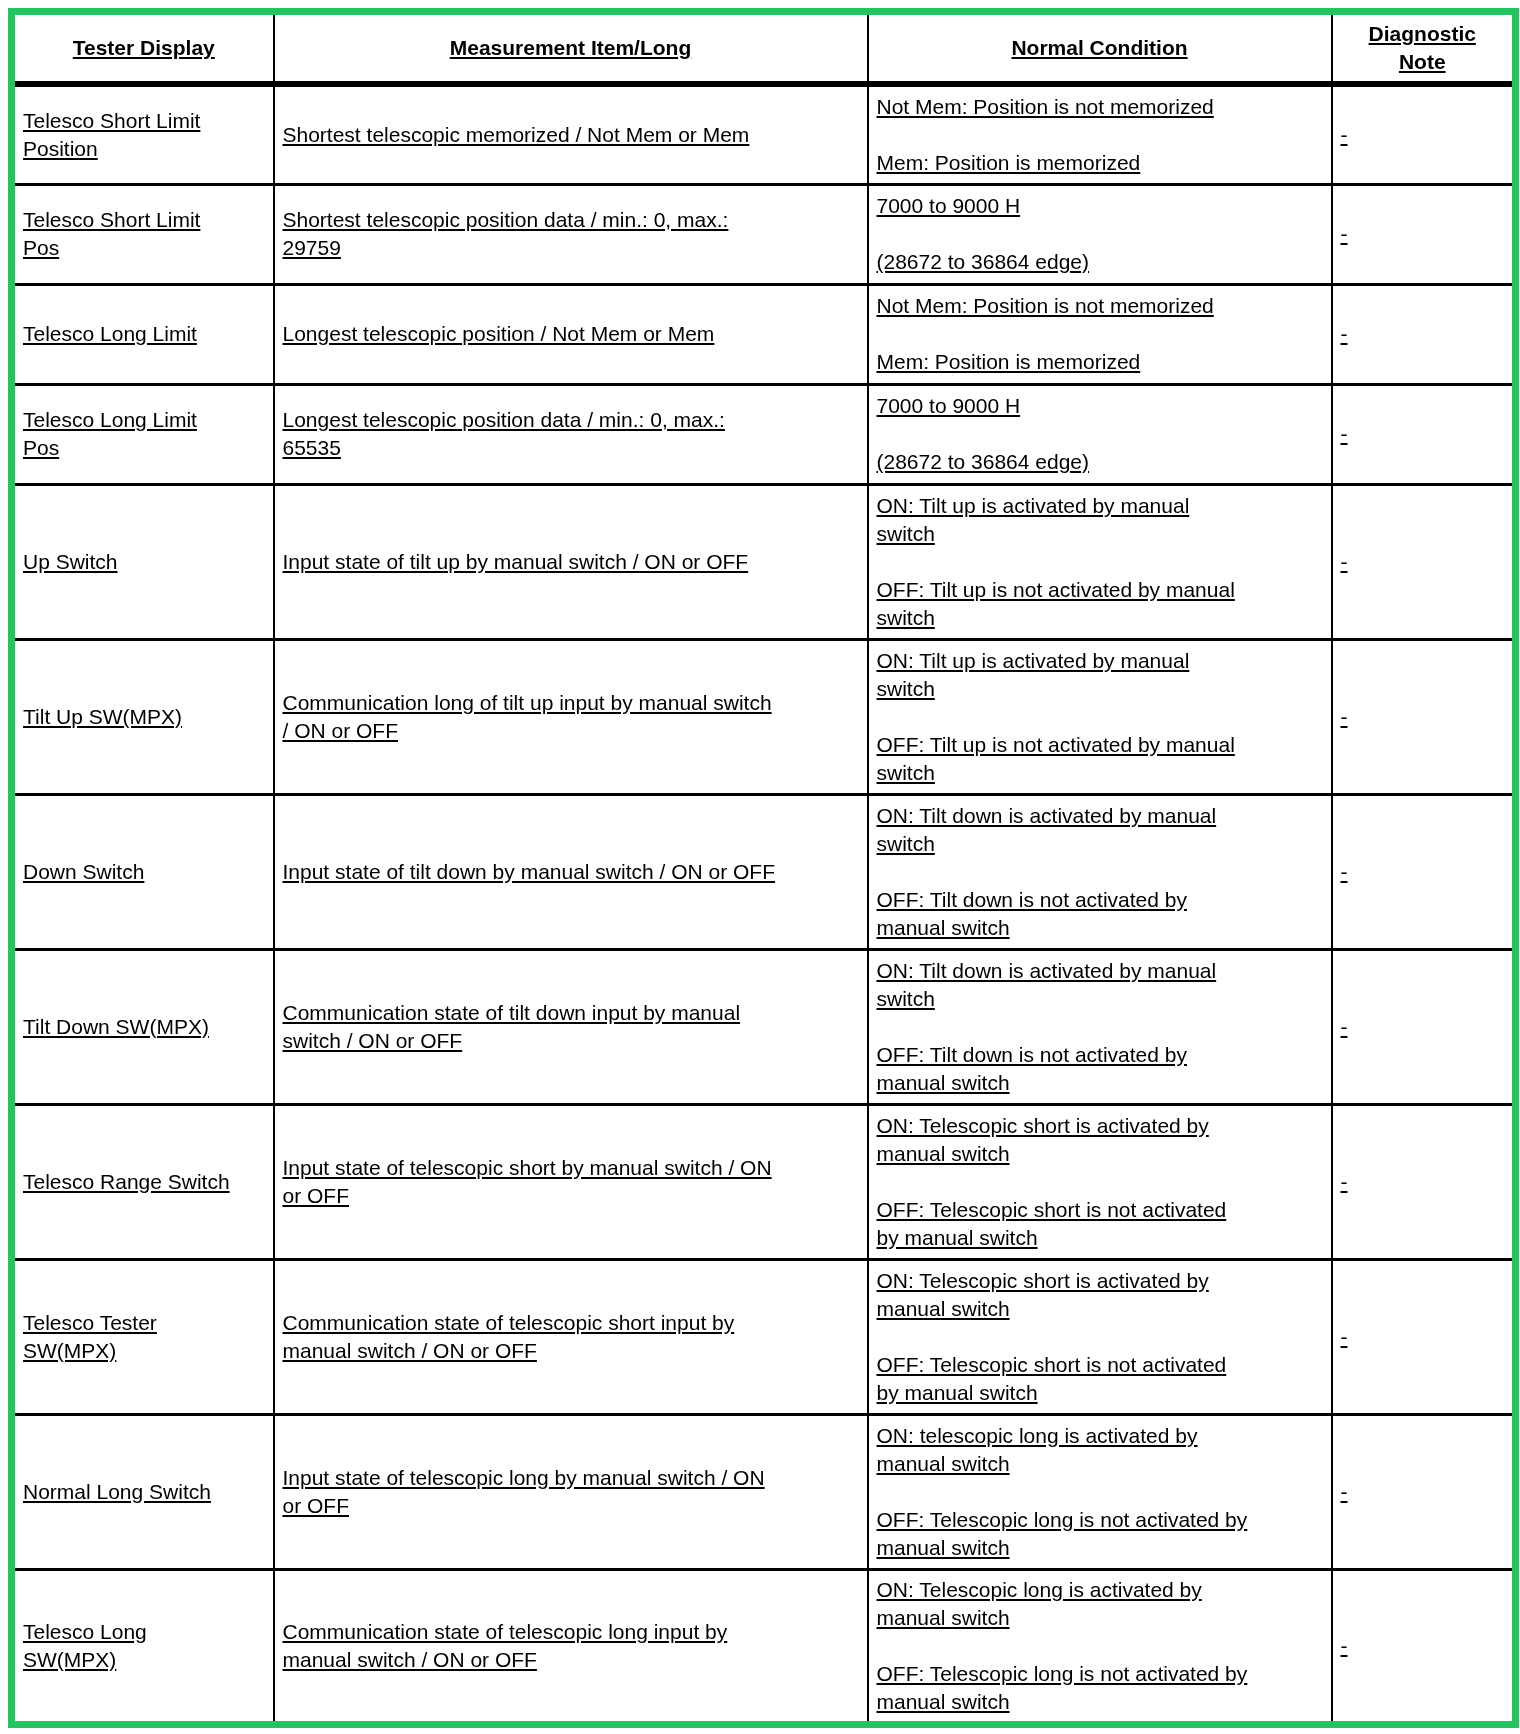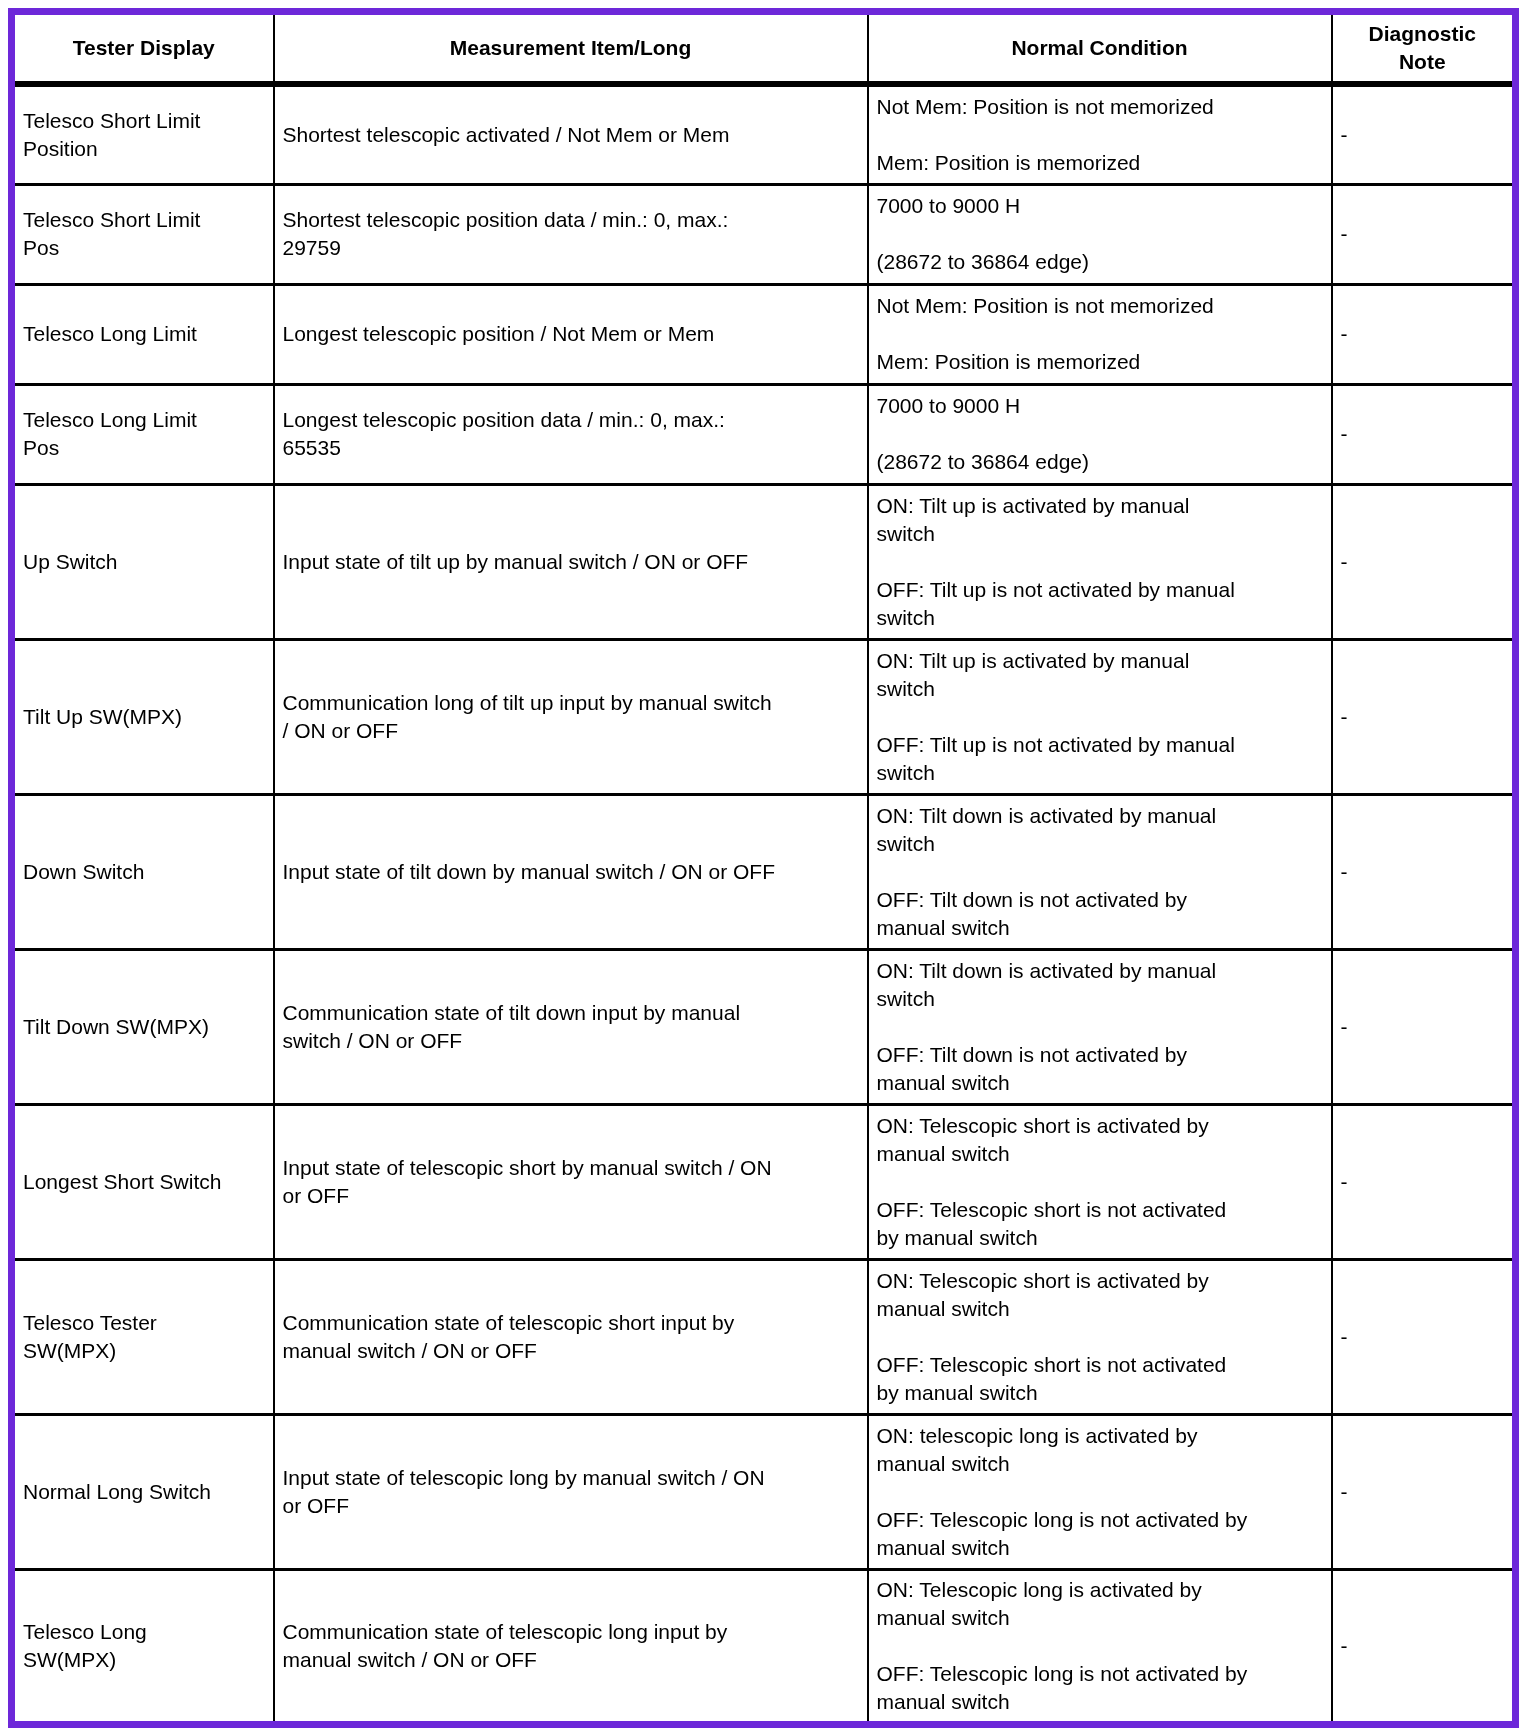--- a/index.html
+++ b/index.html
@@ -12,21 +12,22 @@
     font-family: "Liberation Sans", "DejaVu Sans", sans-serif;
     color: #000000;
   }
   .page {
     padding: 8px 8px 8px 8px;
   }
   table.data-table {
     border-collapse: collapse;
     table-layout: fixed;
     width: 1504px;
-    border: 7px solid #6d28d9;
+    border: 7px solid #22c55e;
+    text-decoration: underline;
   }
   table.data-table col.c1 { width: 262px; }
   table.data-table col.c2 { width: 594px; }
   table.data-table col.c3 { width: 464px; }
   table.data-table col.c4 { width: 184px; }
 
   table.data-table th,
   table.data-table td {
     border: 2px solid #000000;
     vertical-align: middle;
@@ -69,21 +70,21 @@
         <th>Measurement Item/Long</th>
         <th>Normal Condition</th>
         <th>Diagnostic
 Note</th>
       </tr>
     </thead>
     <tbody>
       <tr class="row-short">
         <td>Telesco Short Limit
 Position</td>
-        <td>Shortest telescopic activated / Not Mem or Mem</td>
+        <td>Shortest telescopic memorized / Not Mem or Mem</td>
         <td>Not Mem: Position is not memorized
 
 Mem: Position is memorized</td>
         <td class="cell-note">-</td>
       </tr>
       <tr class="row-short">
         <td>Telesco Short Limit
 Pos</td>
         <td>Shortest telescopic position data / min.: 0, max.:
 29759</td>
@@ -146,21 +147,21 @@
         <td>Communication state of tilt down input by manual
 switch / ON or OFF</td>
         <td>ON: Tilt down is activated by manual
 switch
 
 OFF: Tilt down is not activated by
 manual switch</td>
         <td class="cell-note">-</td>
       </tr>
       <tr class="row-tall">
-        <td>Longest Short Switch</td>
+        <td>Telesco Range Switch</td>
         <td>Input state of telescopic short by manual switch / ON
 or OFF</td>
         <td>ON: Telescopic short is activated by
 manual switch
 
 OFF: Telescopic short is not activated
 by manual switch</td>
         <td class="cell-note">-</td>
       </tr>
       <tr class="row-tall">

